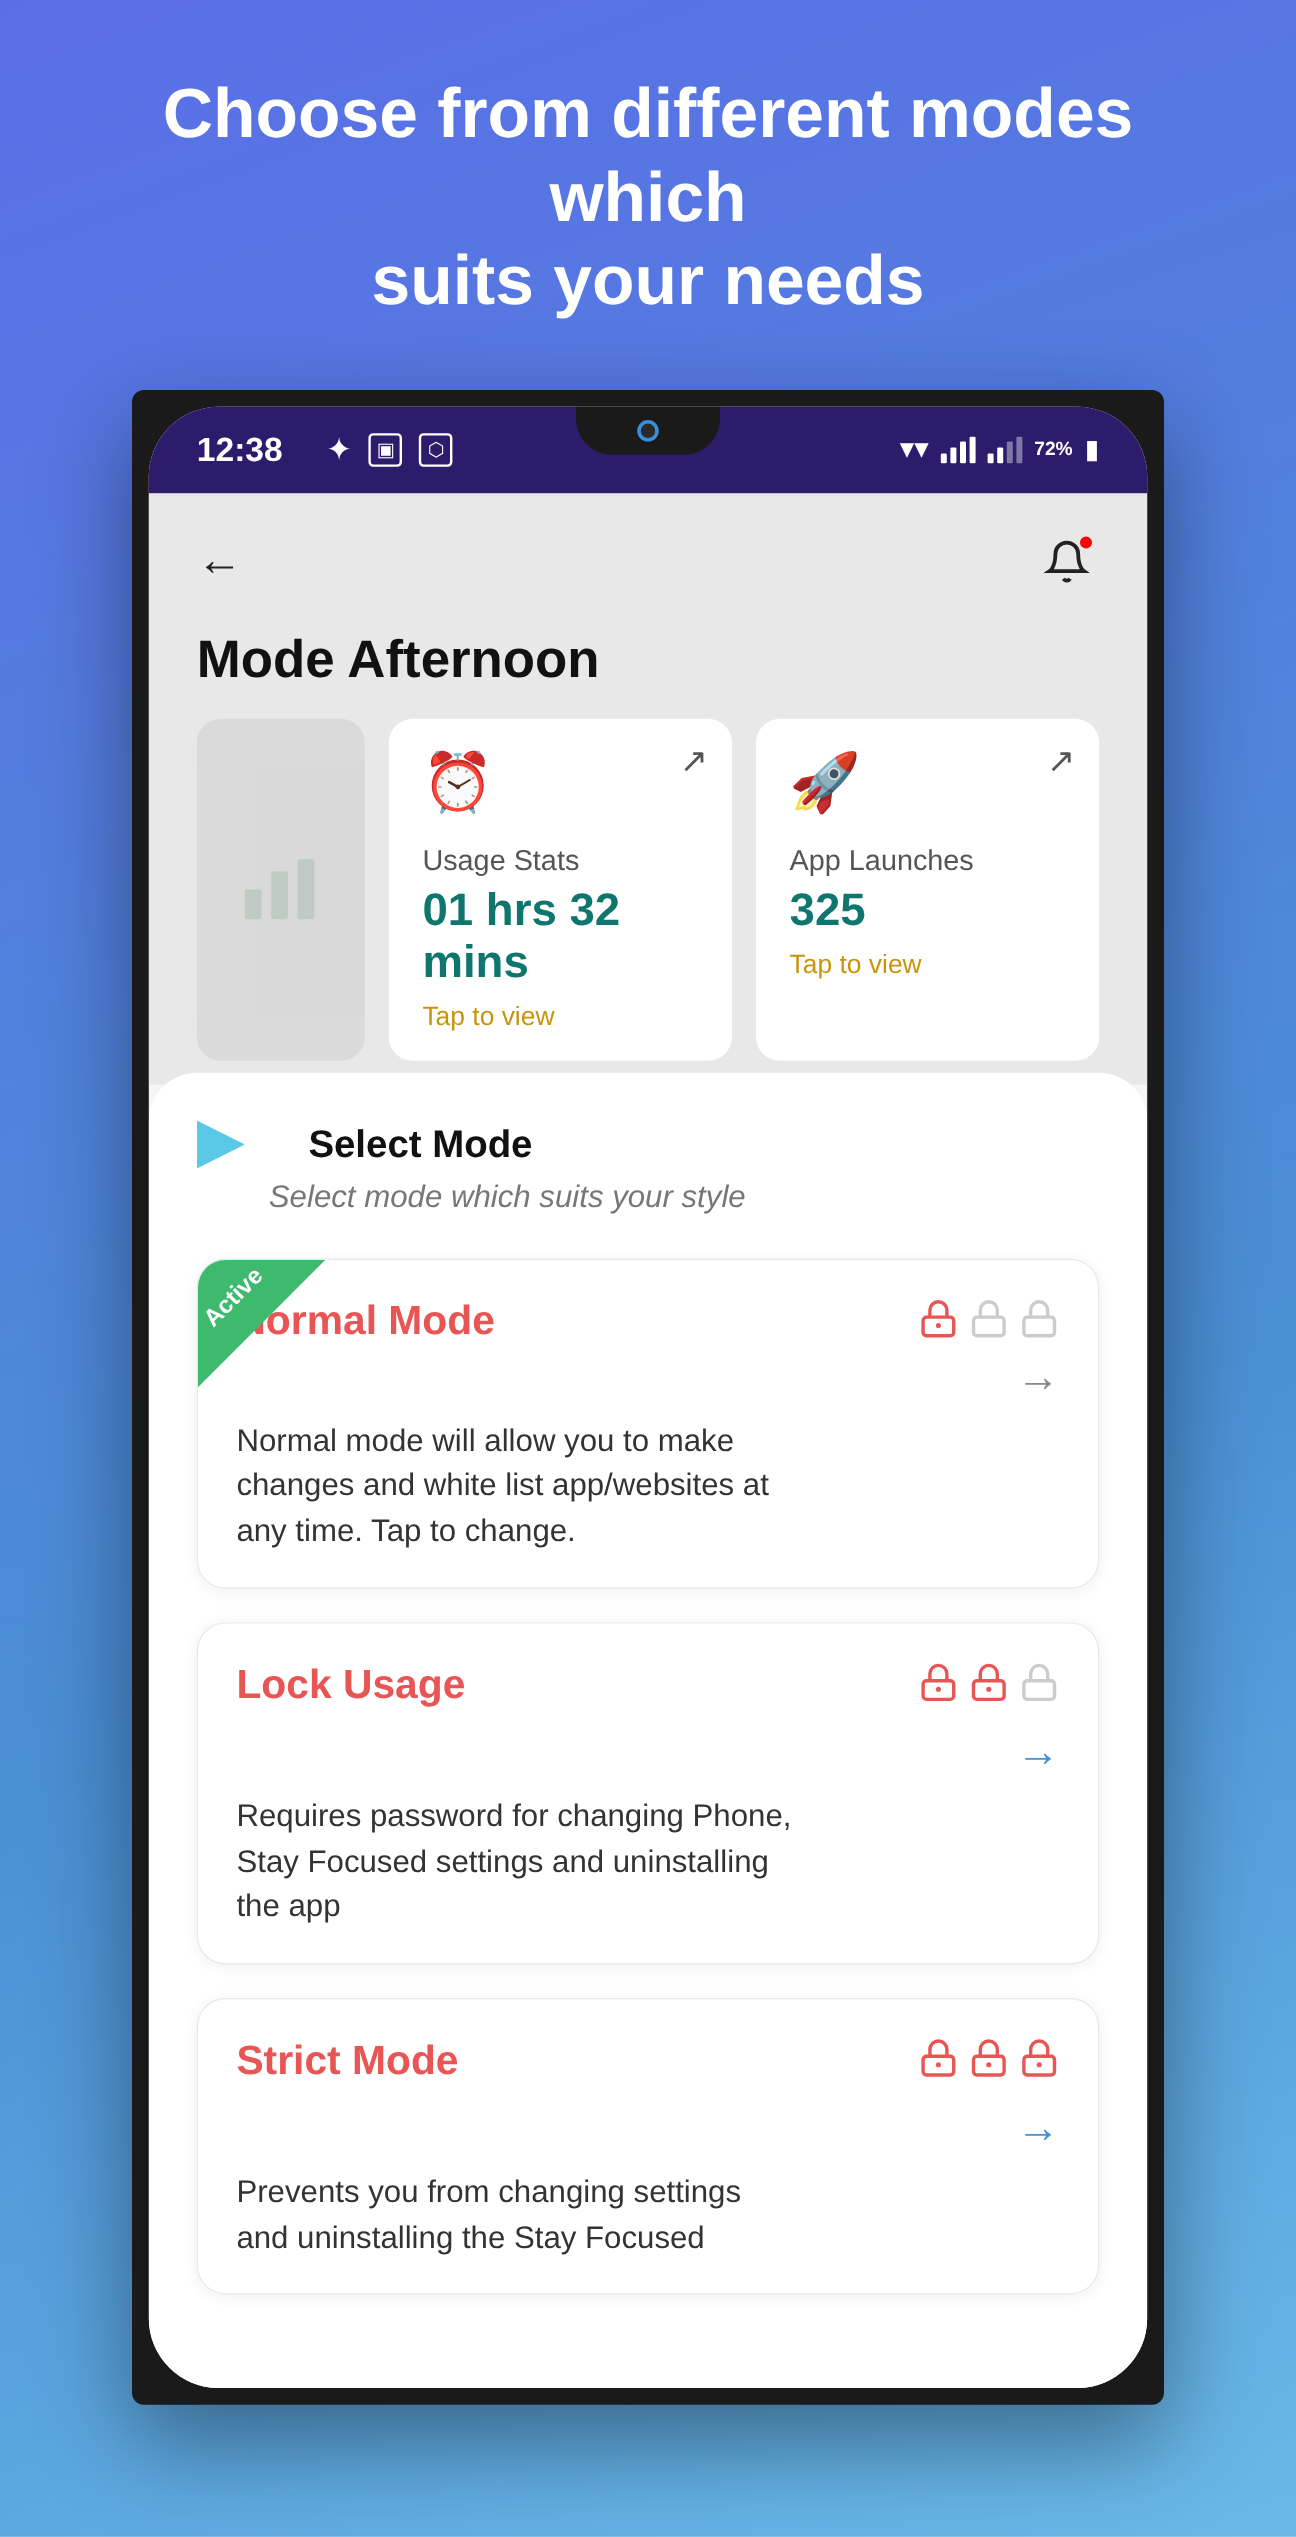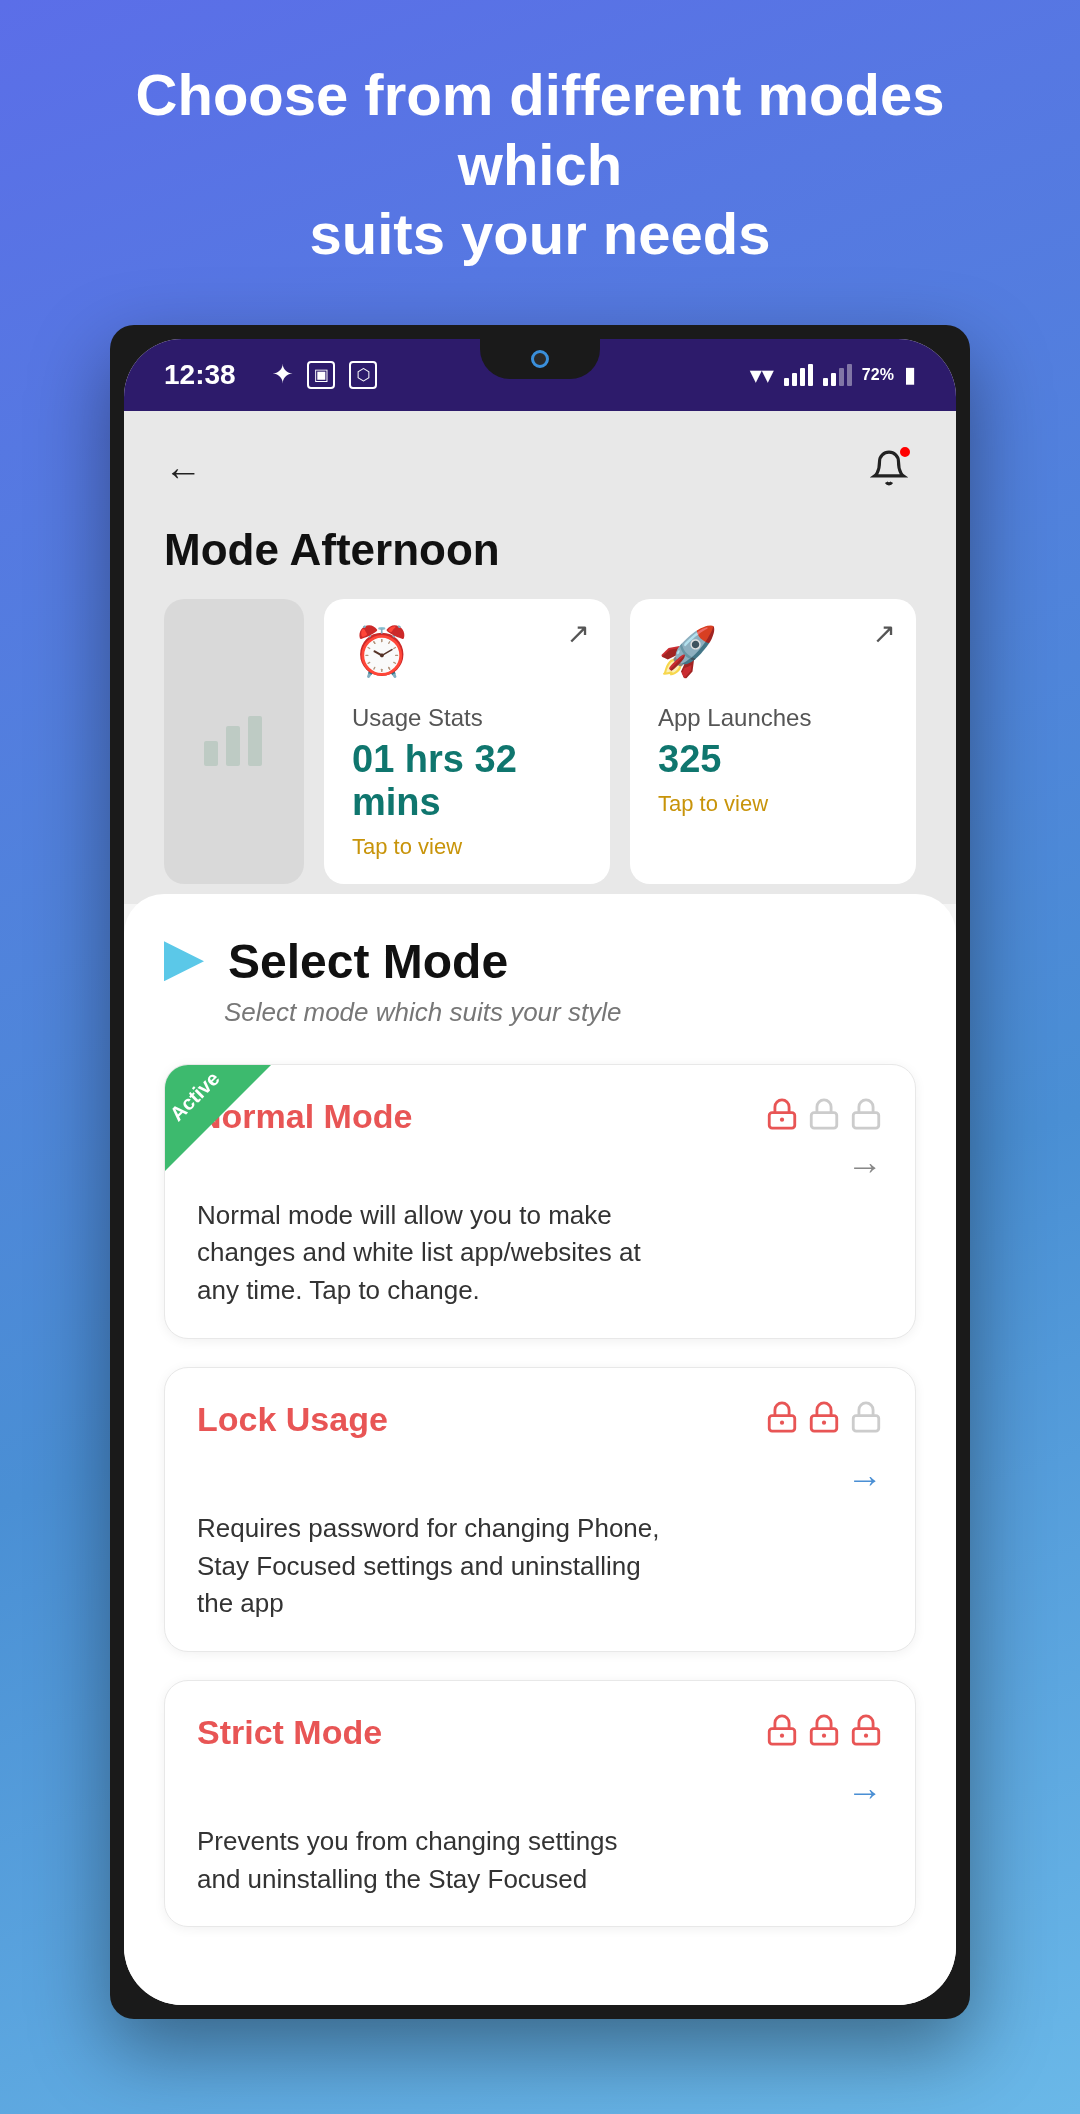--- a/index.html
+++ b/index.html
@@ -25,21 +25,21 @@
 
     .phone-wrapper {
       width: 860px;
       position: relative;
       flex: 1;
     }
 
     .phone-frame {
       width: 860px;
       background: #1a1a1a;
-      border-radius: 24px;
+      border-radius: 10px;
       padding: 14px;
       box-shadow: 0 30px 80px rgba(0,0,0,0.4);
       position: relative;
       overflow: hidden;
     }
 
     .phone-screen {
       background: #f5f5f5;
       border-radius: 58px;
       overflow: hidden;
@@ -235,23 +235,24 @@
 
     .play-icon {
       width: 40px;
       height: 40px;
       background: #5bc8e8;
       clip-path: polygon(0 0, 100% 50%, 0 100%);
       margin-right: 4px;
     }
 
     .sheet-title {
-      font-size: 48px;
+      font-size: 32px;
       font-weight: 700;
       color: #111;
+      margin-left: 29px;
     }
 
     .sheet-subtitle {
       font-size: 26px;
       color: #777;
       margin-bottom: 36px;
       margin-left: 60px;
       font-style: italic;
     }
 

